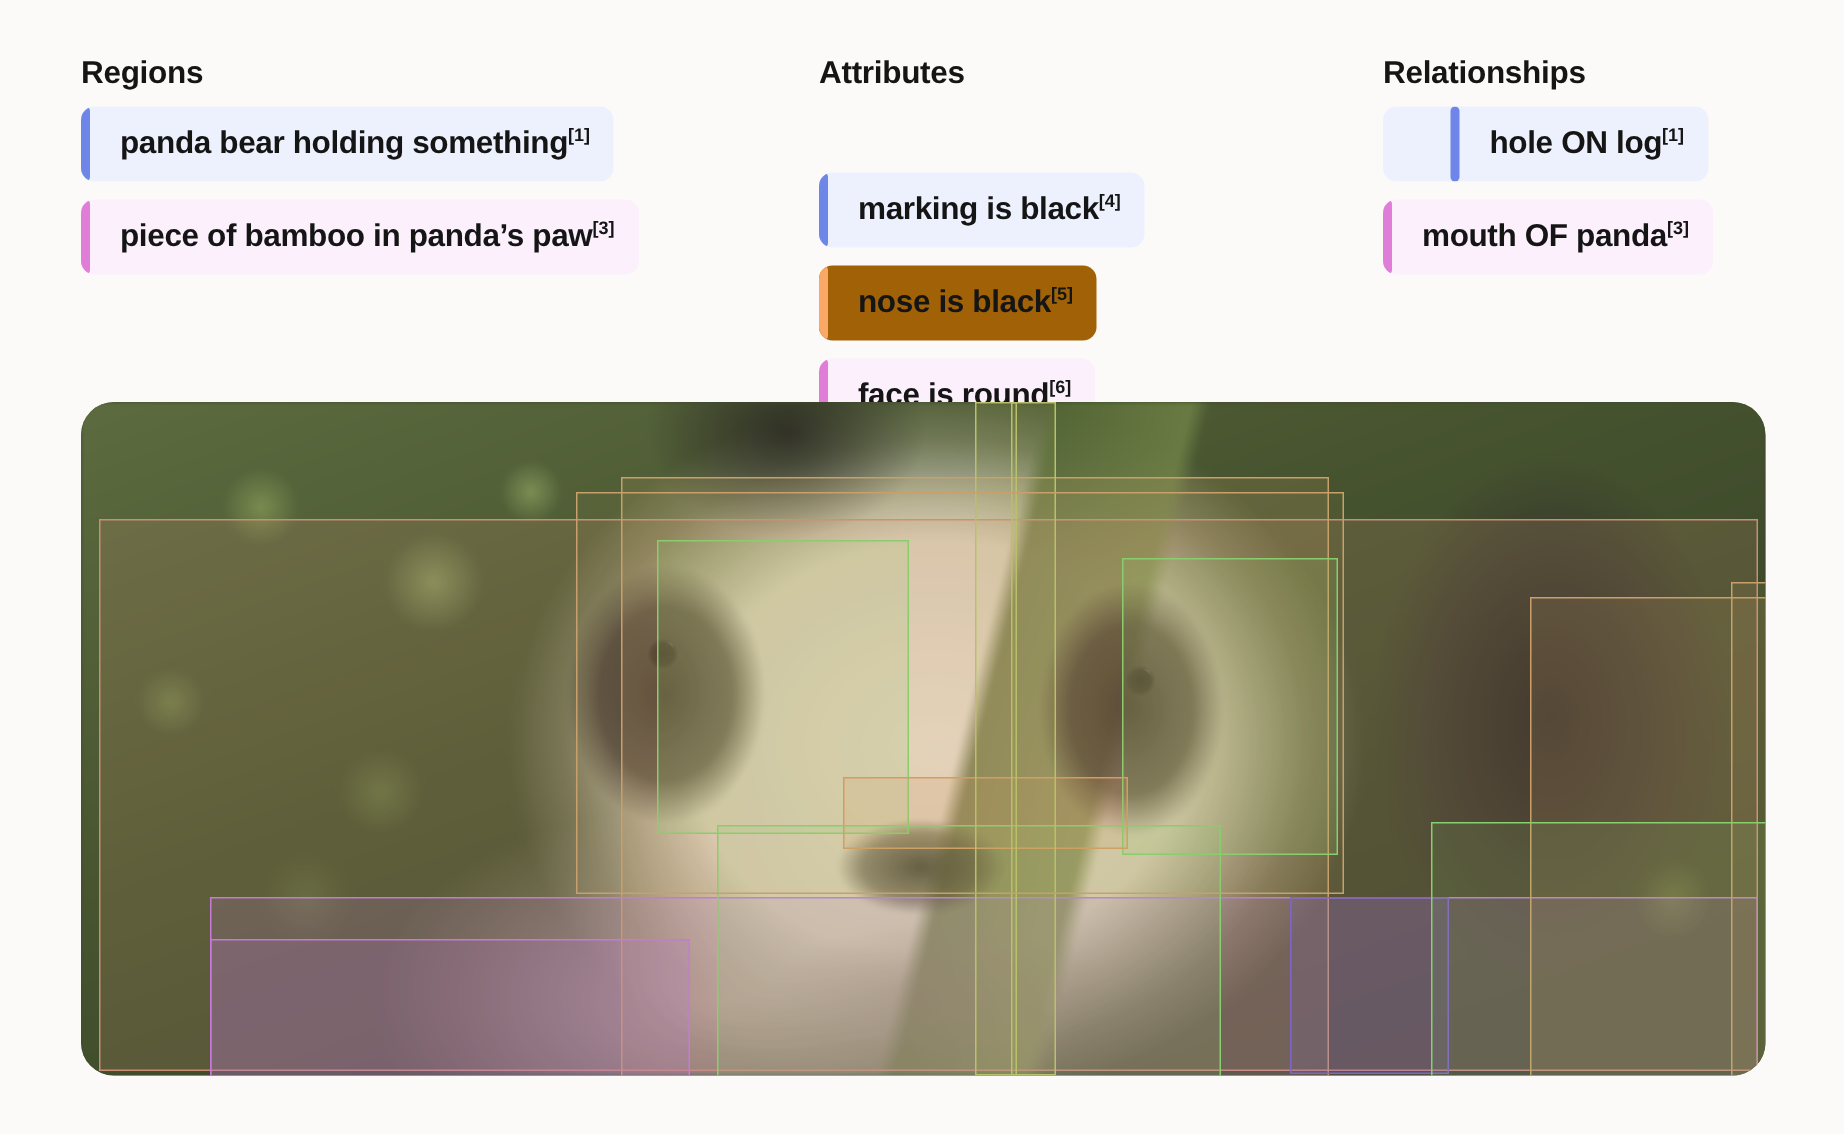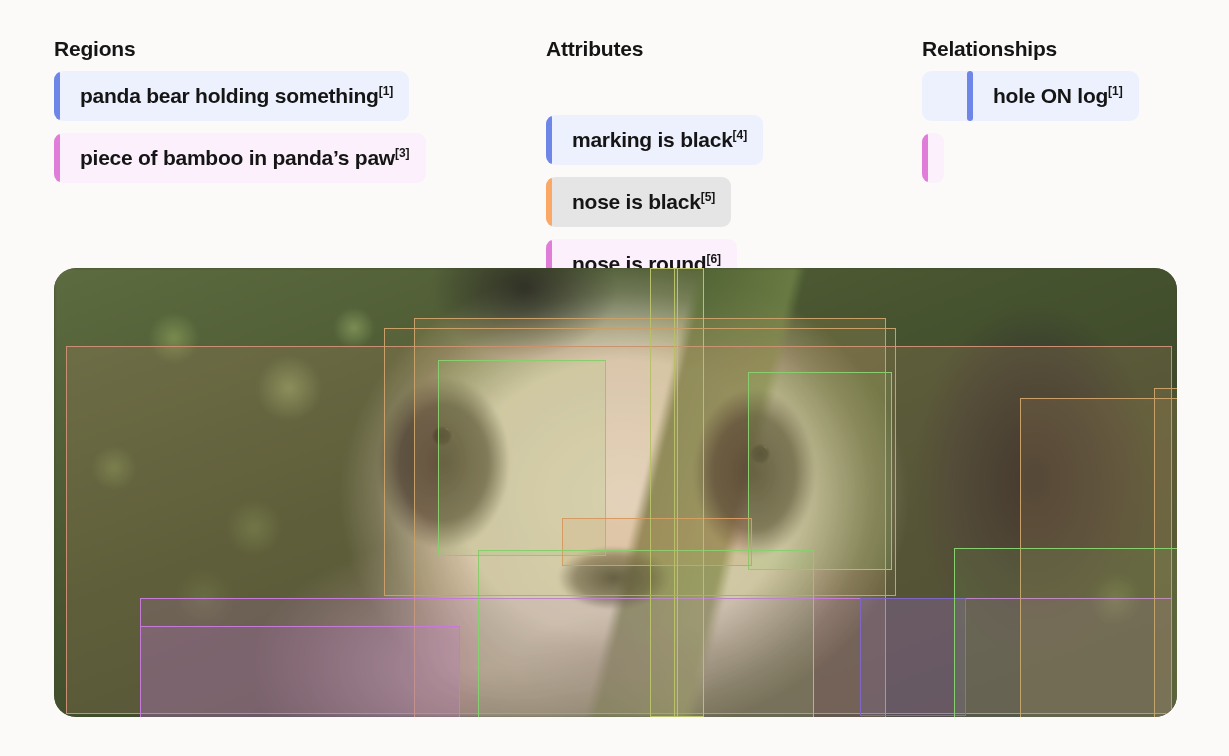--- a/index.html
+++ b/index.html
@@ -156,40 +156,41 @@
       </div>
     </div>
 
     <div class="column c1">
       <div class="col-title">Attributes</div>
       <div class="pill-list">
         <div class="pill v-blue" style="background: rgb(237, 241, 253); margin-top: 44px;">
           <span class="pill-bar" style="background: rgb(110, 134, 232);"></span>
           <span class="pill-text"><span>marking is black</span><sup>[4]</sup></span>
         </div>
-        <div class="pill v-orange" style="background: #e5e5e5;">
+        <div class="pill v-orange" style="background: #a16207;">
           <span class="pill-bar" style="background: rgb(251, 167, 101);"></span>
           <span class="pill-text"><span>nose is black</span><sup>[5]</sup></span>
         </div>
         <div class="pill v-pink" style="background: rgb(251, 240, 251);">
           <span class="pill-bar" style="background: rgb(224, 125, 216);"></span>
-          <span class="pill-text"><span>nose is round</span><sup>[6]</sup></span>
+          <span class="pill-text"><span>face is round</span><sup>[6]</sup></span>
         </div>
       </div>
     </div>
 
     <div class="column c2">
       <div class="col-title">Relationships</div>
       <div class="pill-list">
         <div class="pill v-blue" style="background: rgb(237, 241, 253); padding-left: 45px;">
           <span class="pill-bar" style="background: rgb(110, 134, 232);"></span>
           <span class="pill-text"><span>hole ON log</span><sup>[1]</sup></span>
         </div>
         <div class="pill v-pink" style="background: rgb(251, 240, 251);">
           <span class="pill-bar" style="background: rgb(224, 125, 216);"></span>
+          <span class="pill-text"><span>mouth OF panda</span><sup>[3]</sup></span>
         </div>
       </div>
     </div>
 
   </div>
 
   <div class="canvas-wrap">
     <div class="photo"></div>
     <div class="photo-sharp"></div>
     <div class="boxes" id="boxes">

